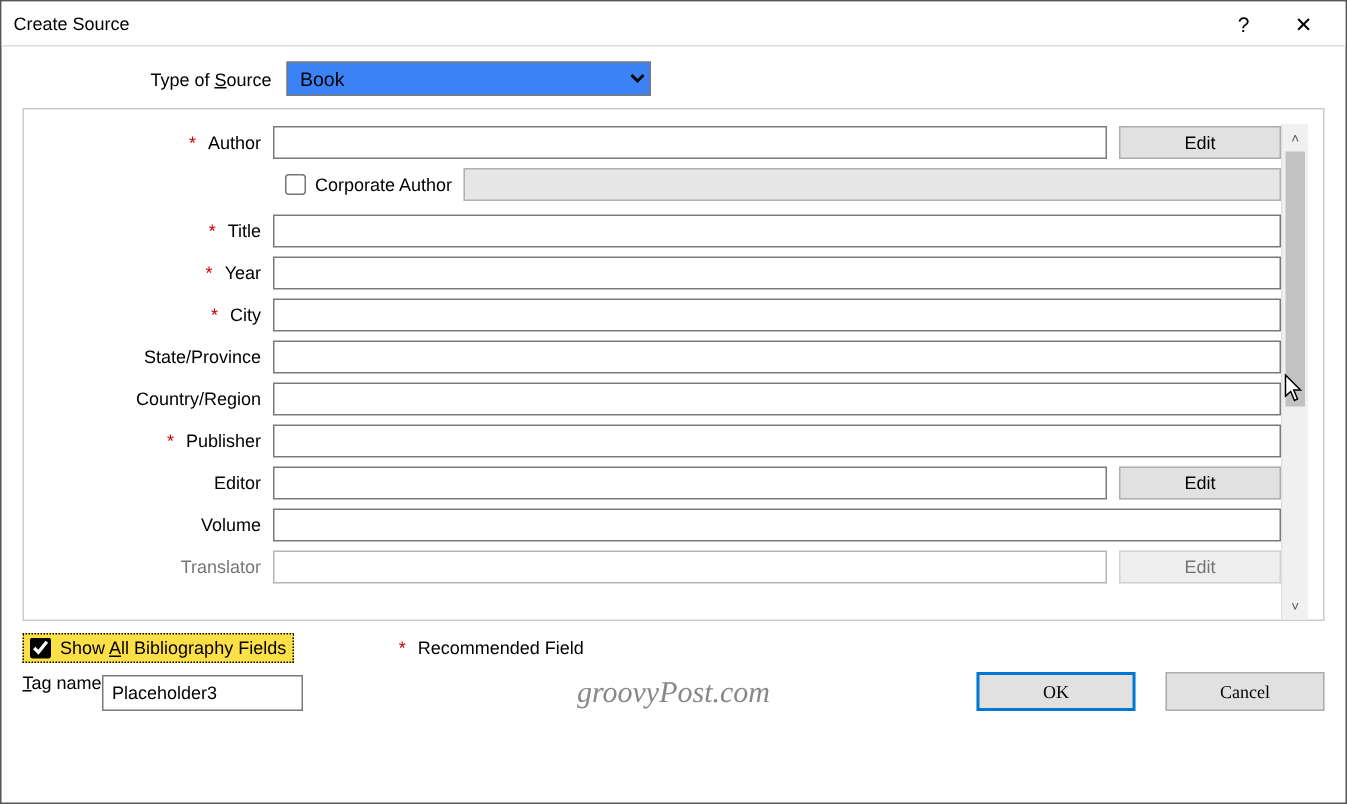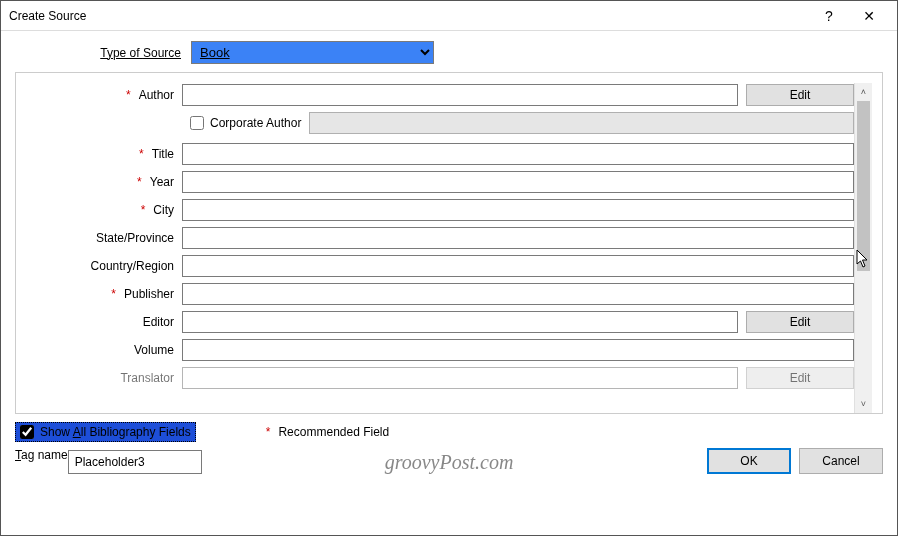--- a/index.html
+++ b/index.html
@@ -26,21 +26,20 @@
   .tb-btn {
     width: 40px; height: 28px;
     display: flex; align-items: center; justify-content: center;
     font-size: 14px;
   }
   .content { padding: 10px 14px 6px 14px; }
   .row {
     display: flex;
     align-items: center;
     margin-bottom: 8px;
-    text-decoration: underline;
   }
   .row-label {
     width: 176px;
     text-align: right;
     padding-right: 10px;
   }
   .underline { text-decoration: underline; }
   .asterisk { color: #c00; padding-right: 8px; }
   select {
     font-family: inherit;
@@ -139,21 +138,21 @@
   }
   
   .bottom-row {
     display: flex;
     align-items: center;
     margin-top: 4px;
   }
   .show-all {
     display: inline-flex;
     align-items: center;
-    background: #1d4ed8;
+    background: #fde047;
     border: 1px dotted #000;
     padding: 0 4px;
     height: 20px;
   }
   .show-all input[type="checkbox"] {
     width: 14px; height: 14px; margin: 0 6px 0 0;
     accent-color: #000;
   }
   .recommended {
     margin-left: 70px;
@@ -163,24 +162,24 @@
   .tag-col { display: flex; flex-direction: row; }
   .tag-input {
     width: 134px; height: 24px;
     border: 1px solid #7a7a7a;
     font-family: inherit; font-size: 12px;
     padding: 0 6px;
     margin-top: 2px;
   }
   .btns { margin-left: auto; display: flex; gap: 8px; }
   .dlg-btn {
-    width: 84px; height: 26px;
+    width: 106px; height: 26px;
     border: 1px solid #adadad;
     background: #e1e1e1;
-    font-family: Liberation Sans, sans-serif; font-size: 12px;
+    font-family: Liberation Serif, serif; font-size: 12px; margin-left: 12px;
   }
   .dlg-btn.primary {
     border: 2px solid #0078d4;
     background: #e1e1e1;
   }
   .watermark {
     position: absolute;
     left: 50%; transform: translateX(-50%);
     bottom: 6px;
     font-family: "Times New Roman", serif;

